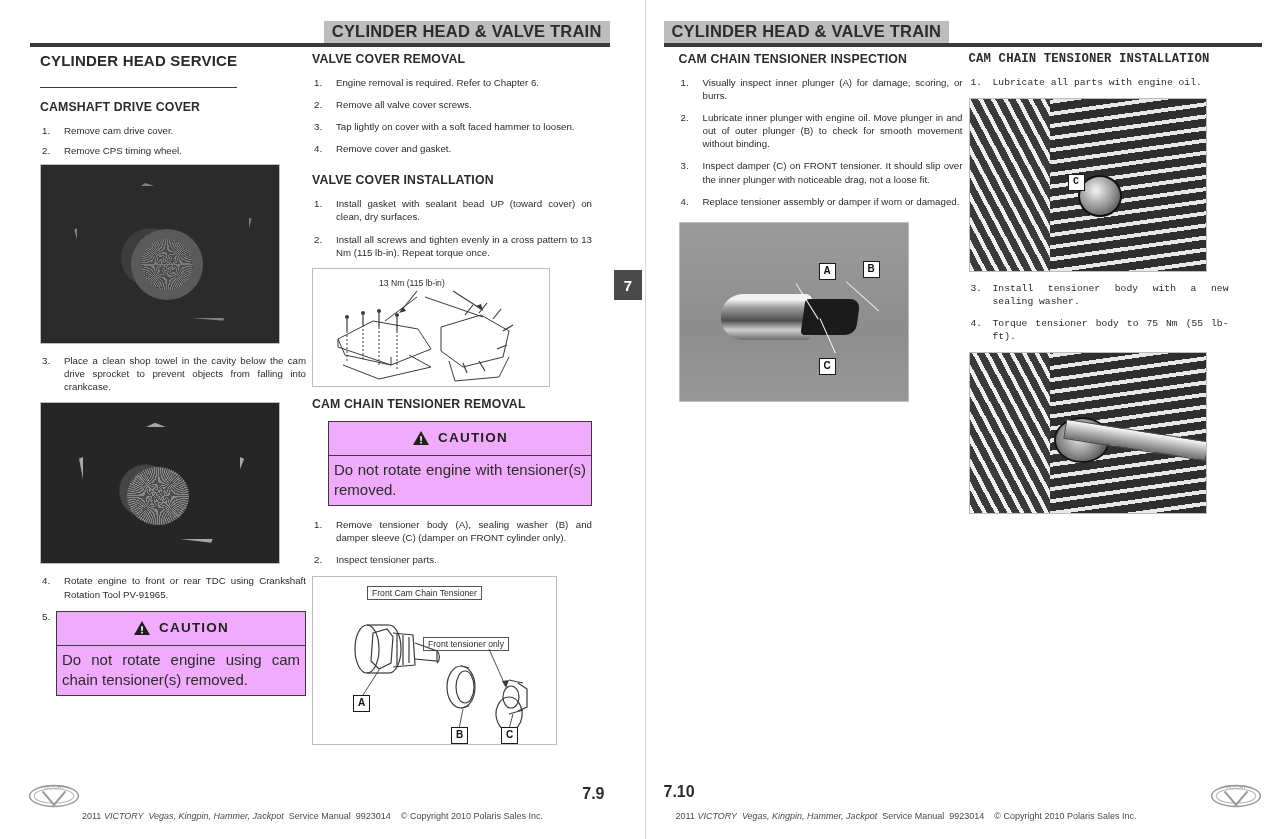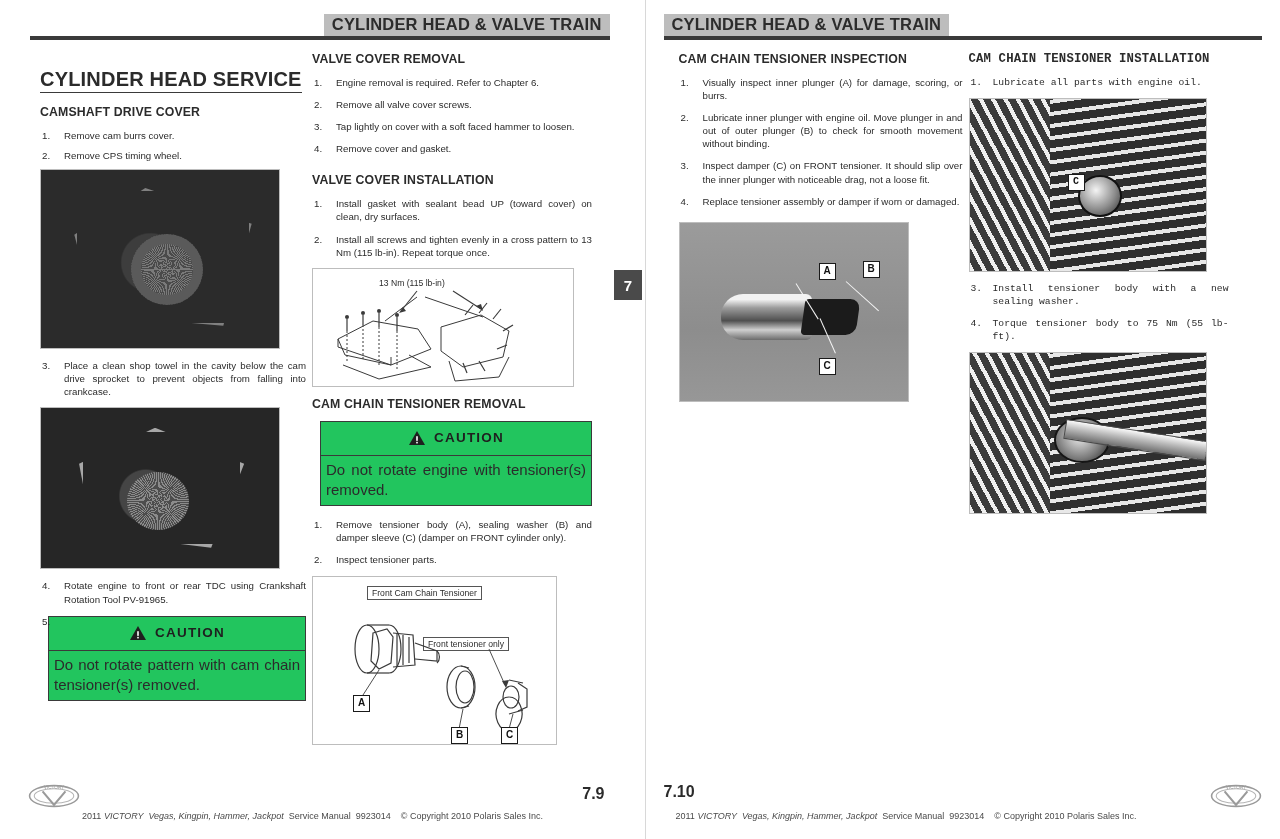--- a/index.html
+++ b/index.html
@@ -24,21 +24,21 @@
     position: relative;
     height: 839px;
     background: #fff;
   }
   .page-left  { width: 645px; }
   .page-right { width: 635px; border-left: 1px solid #d8d8d8; }
 
   
   .hdr {
     position: absolute;
-    left: 0; right: 0; top: 10px;
+    left: 0; right: 0; top: 17px;
     height: 30px;
   }
   .hdr-rule {
     position: absolute;
     left: 0; right: 0;
     bottom: 0;
     height: 4px;
     background: #3a3a3a;
   }
   .hdr-banner {
@@ -74,24 +74,24 @@
   }
 
   
   .col { position: absolute; top: 52px; }
   .lp-col1 { left: 40px;  width: 266px; }
   .lp-col2 { left: 312px; width: 280px; }
   .rp-col1 { left: 678px; width: 284px; }
   .rp-col2 { left: 968px; width: 260px; font-family: Liberation Mono, monospace; }
 
   h1.sec {
-    font-size: 20px;
+    font-size: 15px;
     font-weight: bold;
-    margin: 16px 0 12px 0;
-    padding-bottom: 1px;
+    margin: 0 0 12px 0;
+    padding-bottom: 18px;
     border-bottom: 1.5px solid #3a3a3a;
     display: inline-block;
     letter-spacing: .2px;
   }
   h2.sub {
     font-size: 12.3px;
     font-weight: bold;
     margin: 0 0 10px 0;
     letter-spacing: .15px;
   }
@@ -243,37 +243,37 @@
     height: 1px;
     transform-origin: left center;
   }
 
   
   .drawing {
     border: 1px solid #bdbdbd;
     background: #fff;
     position: relative;
   }
-  .dw-valve { width: 236px; height: 117px; padding-left: 24px; }
+  .dw-valve { width: 236px; height: 117px; }
   .dw-tens  { width: 243px; height: 167px; }
   .dw-label {
     position: absolute;
     background: #fff;
     border: 1px solid #555;
     font-size: 8.6px;
     padding: 1px 4px;
     white-space: nowrap;
   }
   .dw-label.noborder { border: none; }
 
   
   .caution {
     border: 1px solid #3a3a3a;
-    margin: 10px 0 12px 8px;
-    background: #22c55e;
+    margin: 10px 0 12px 16px;
+    background: #f0abfc;
   }
   .caution-head {
     display: flex;
     align-items: center;
     justify-content: center;
     gap: 8px;
     padding: 8px 0 9px 0;
     border-bottom: 1.5px solid #3a3a3a;
   }
   .caution-head .tri { width: 18px; height: 16px; }
@@ -329,21 +329,21 @@
 
     <div class="chapter-tab">7</div>
 
     <div class="col lp-col1">
       <h1 class="sec">CYLINDER HEAD SERVICE</h1>
       <h2 class="sub">CAMSHAFT DRIVE COVER</h2>
 
       <ol class="steps tight">
         <li>
           <span class="num">1.</span>
-          <span>Remove cam burrs cover.</span>
+          <span>Remove cam drive cover.</span>
         </li>
         <li>
           <span class="num">2.</span>
           <span>Remove CPS timing wheel.</span>
         </li>
       </ol>
 
       <div class="figure">
         <div class="photo ph-engine1"></div>
       </div>
@@ -371,21 +371,21 @@
 
       <div class="caution">
         <div class="caution-head">
           <svg class="tri" viewBox="0 0 20 18">
             <path d="M10 1 L19 17 L1 17 Z" fill="#1f1f1f"></path>
             <rect x="9.1" y="7" width="1.8" height="5.2" fill="#fff"></rect>
             <rect x="9.1" y="13.3" width="1.8" height="1.8" fill="#fff"></rect>
           </svg>
           <span class="caution-title">CAUTION</span>
         </div>
-        <div class="caution-body">Do not rotate pattern with cam chain tensioner(s) removed.</div>
+        <div class="caution-body">Do not rotate engine using cam chain tensioner(s) removed.</div>
       </div>
     </div>
 
     <div class="col lp-col2">
       <h2 class="sub">VALVE COVER REMOVAL</h2>
 
       <ol class="steps">
         <li>
           <span class="num">1.</span>
           <span>Engine removal is required. Refer to Chapter 6.</span>

